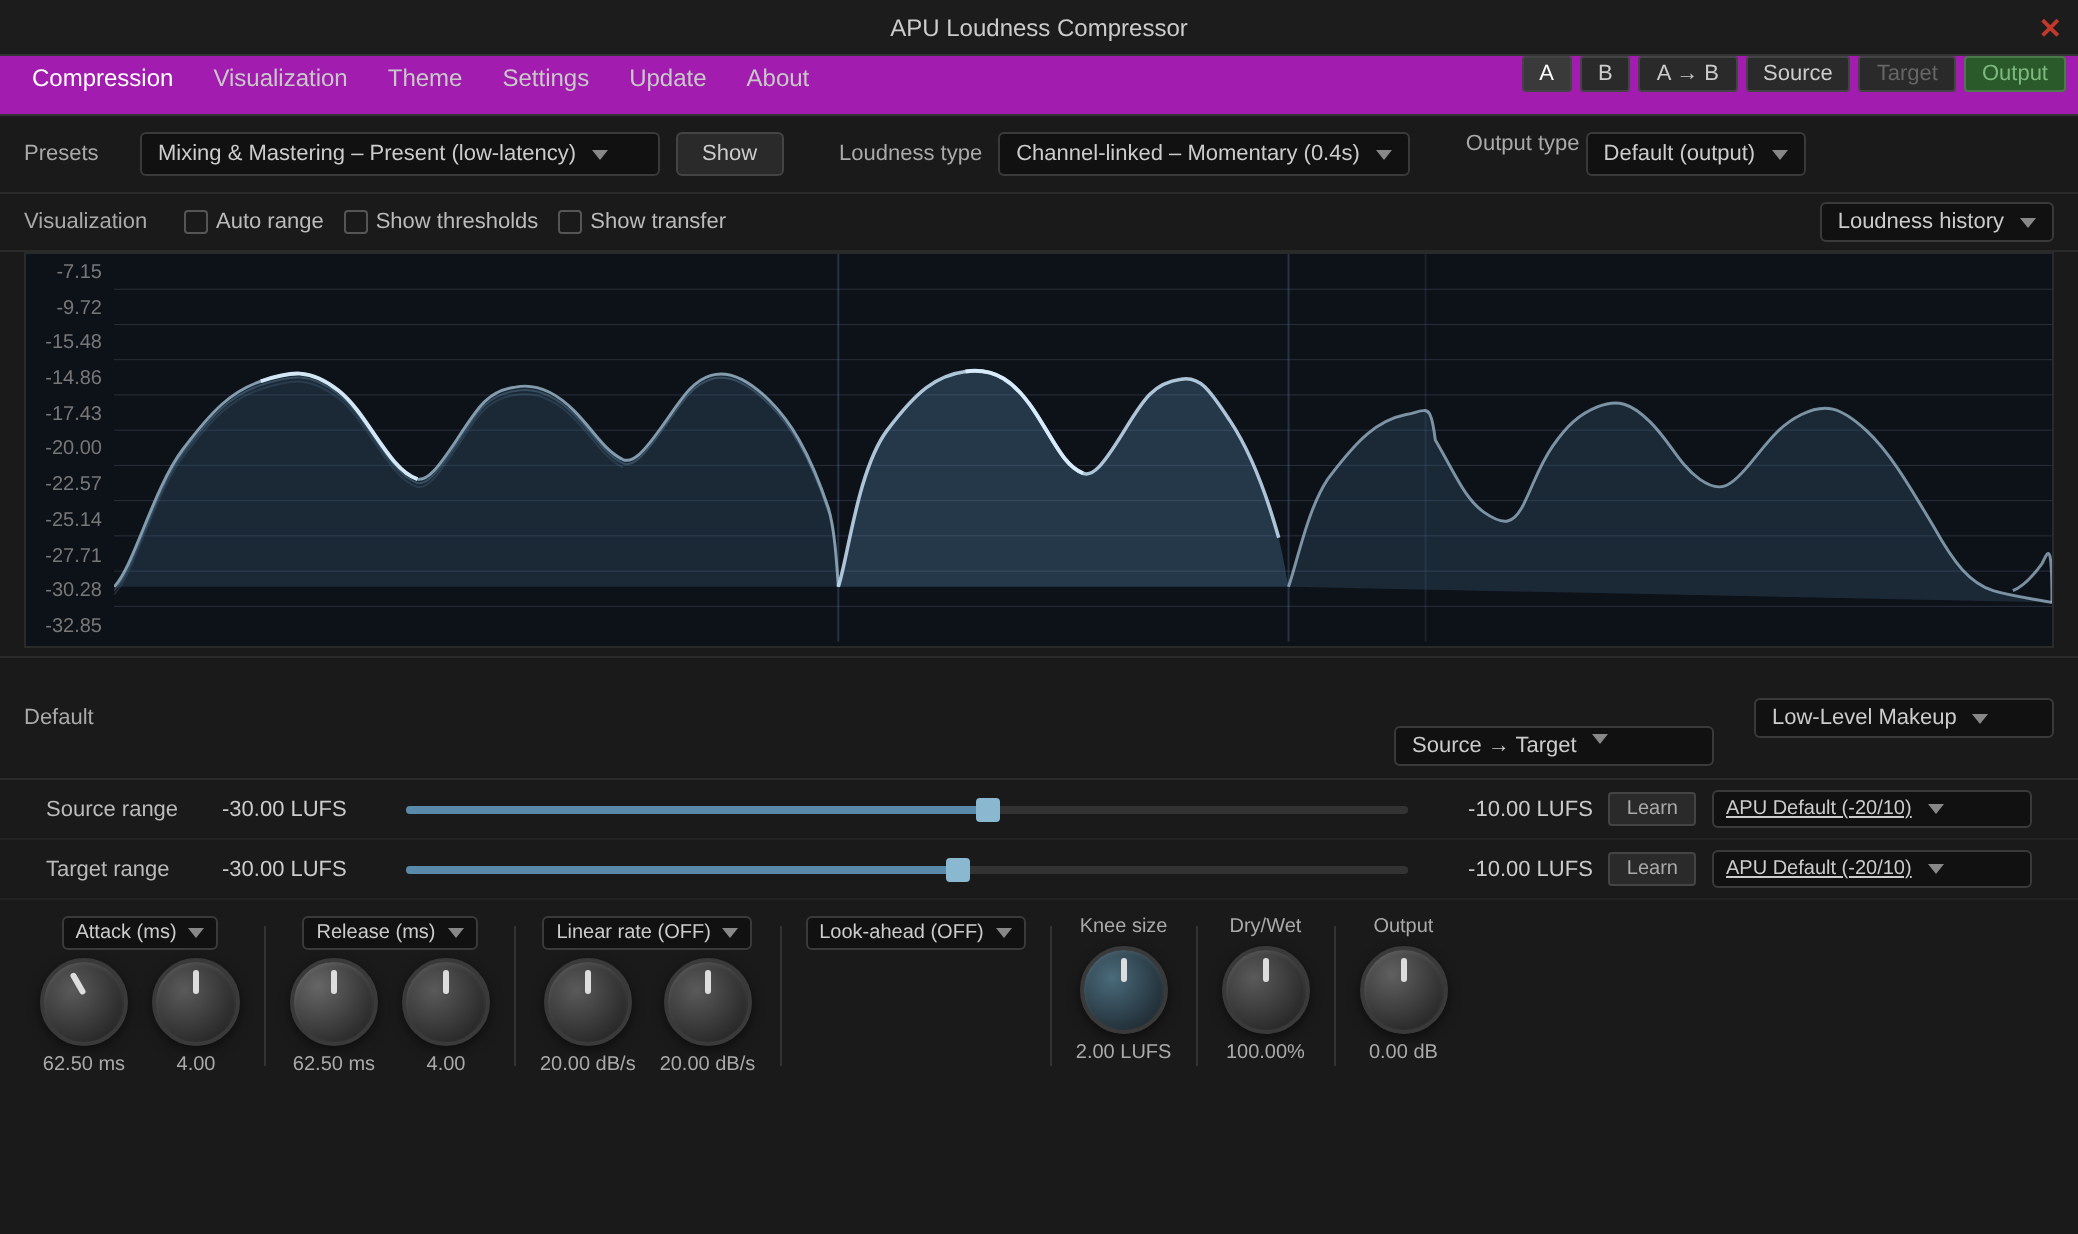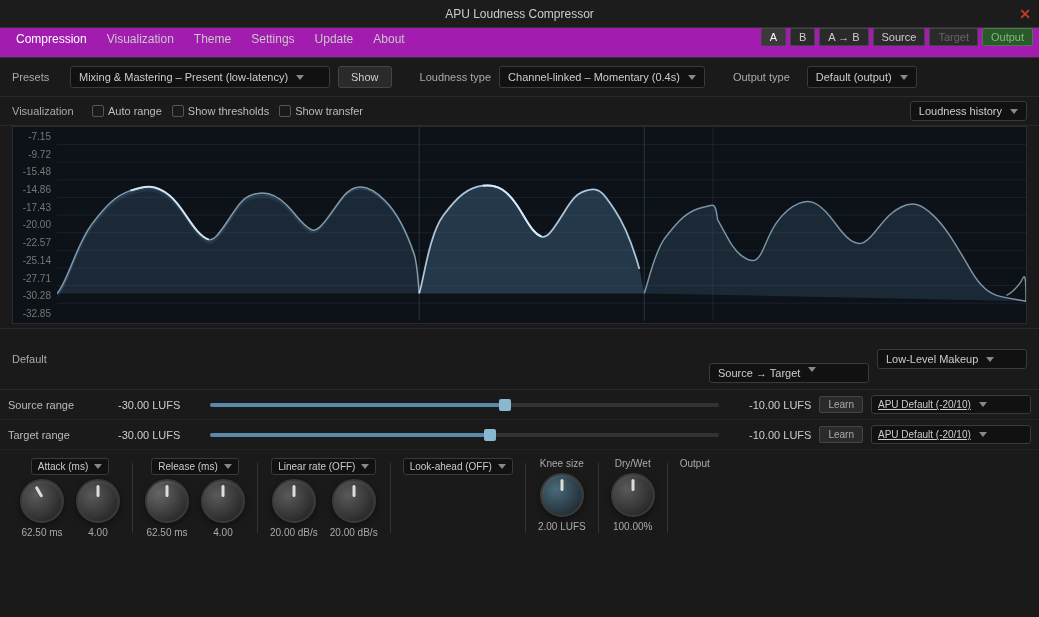--- a/index.html
+++ b/index.html
@@ -114,23 +114,22 @@
     }
 
     .loudness-section {
       display: flex;
       align-items: center;
       margin-left: 20px;
       gap: 8px;
     }
     .output-section {
       display: flex;
-      align-items: center;
       margin-left: 20px;
-      gap: 17px;
+      gap: 3px;
     }
     .dropdown-wide {
       background: #111;
       border: 1px solid #3a3a3a;
       color: #ccc;
       padding: 4px 8px;
       font-size: 11px;
       border-radius: 3px;
       display: flex;
       align-items: center;
@@ -230,53 +229,52 @@
       padding: 3px 8px;
       font-size: 11px;
       border-radius: 3px;
       display: flex;
       gap: 4px;
       cursor: pointer;
       min-width: 160px;
       margin-top: 28px;
     }
     .lowlevel-dropdown {
-      margin-left: 8px;
+      margin-left: 20px;
       background: #111;
       border: 1px solid #3a3a3a;
       color: #ccc;
       padding: 3px 8px;
       font-size: 11px;
       border-radius: 3px;
       display: flex;
       align-items: center;
       gap: 4px;
       cursor: pointer;
       min-width: 150px;
     }
 
     
     .range-row {
       display: flex;
       align-items: center;
-      padding: 5px 8px;
+      padding: 5px 23px;
       background: #1a1a1a;
       border-bottom: 1px solid #222;
       gap: 8px;
     }
     .range-label {
       color: #bbb;
       font-size: 11px;
       min-width: 80px;
     }
     .lufs-value {
       color: #ccc;
       font-size: 11px;
       min-width: 80px;
-      margin-left: 22px;
     }
     .slider-track {
       flex: 1;
       height: 4px;
       background: #333;
       border-radius: 2px;
       position: relative;
       margin: 0 4px;
     }
     .slider-fill {
@@ -706,15 +704,21 @@
         <div class="knob"></div>
         <span class="knob-value">100.00%</span>
       </div>
     </div>
   </div>
 
   <div class="separator-v"></div>
 
   <div class="knob-section">
     <span class="knob-section-label">Output</span>
+    <div class="knob-container">
+      <div class="knob-item">
+        <div class="knob" style="background: radial-gradient(circle at 35% 30%, #606060, #1a1a1a);"></div>
+        <span class="knob-value">0.00 dB</span>
+      </div>
+    </div>
   </div>
 
 </div>
 
 </body></html>

